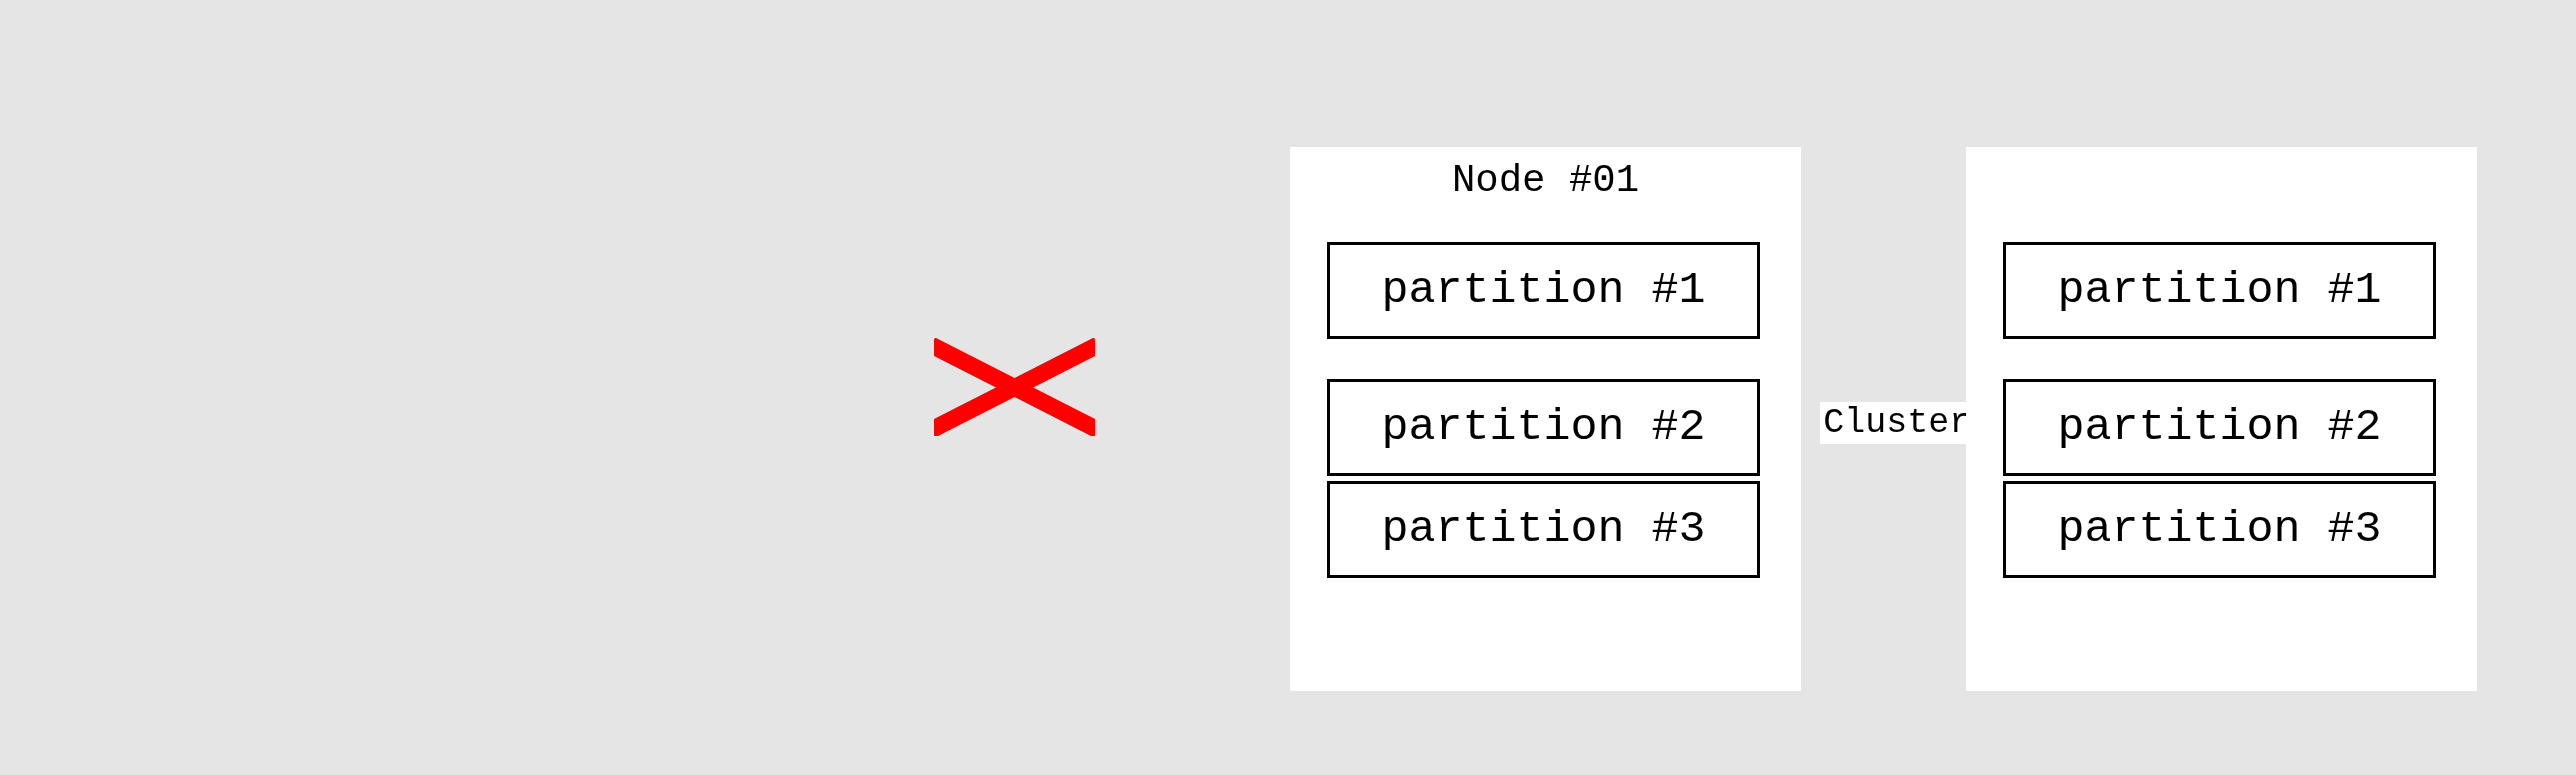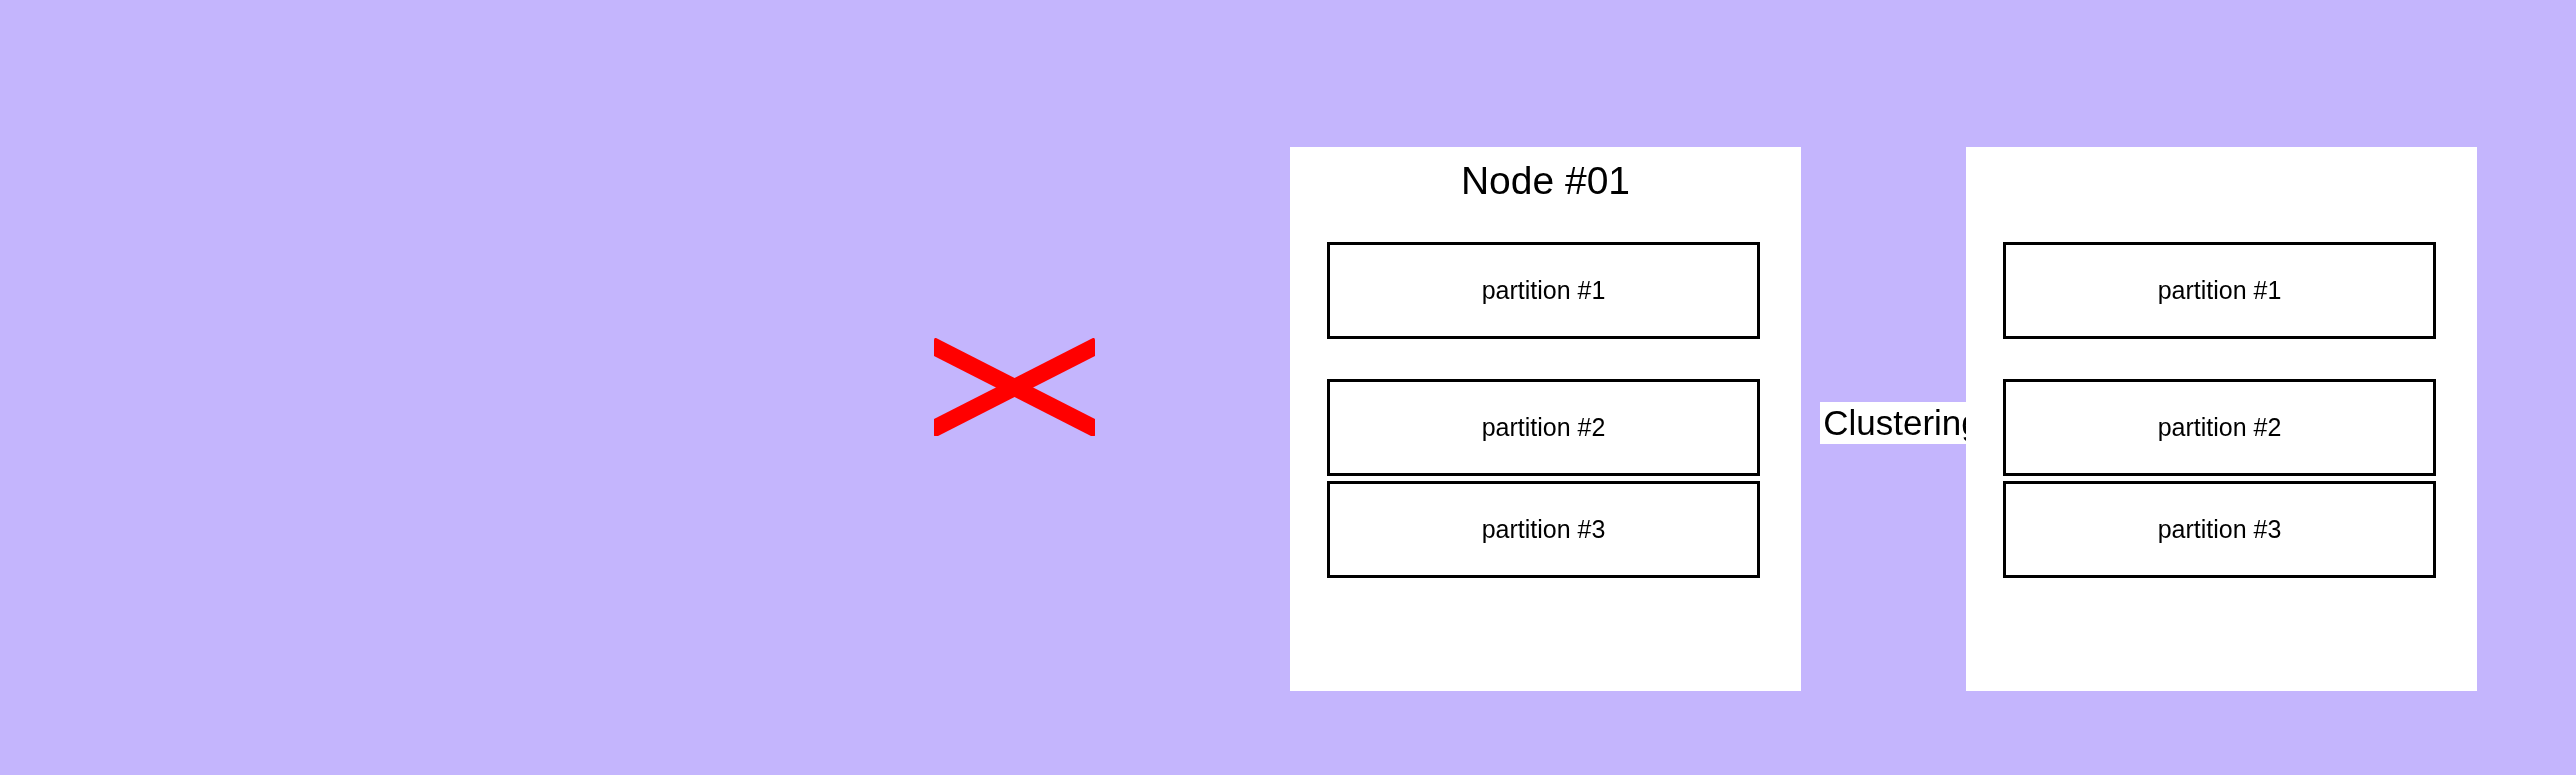--- a/index.html
+++ b/index.html
@@ -4,23 +4,23 @@
 <style>
   html, body {
     margin: 0;
     padding: 0;
     background: #000000;
   }
   .stage {
     position: relative;
     width: 2576px;
     height: 775px;
-    background: #c4b5fd;
+    background: #e5e5e5;
     overflow: hidden;
-    font-family: Liberation Sans, sans-serif;
+    font-family: Liberation Mono, monospace;
   }
 
   
   .x-mark {
     position: absolute;
     left: 934px;
     top: 338px;
     width: 161px;
     height: 98px;
     overflow: hidden;
@@ -70,21 +70,21 @@
     background: #ffffff;
     display: flex;
     align-items: center;
     justify-content: center;
   }
   .partition.p0 { top: 95px; }
   .partition.p1 { top: 232px; }
   .partition.p2 { top: 334px; }
 
   .partition-label {
-    font-size: 25px;
+    font-size: 45px;
     color: #000000;
     white-space: nowrap;
   }
 
   
   .clustering {
     position: absolute;
     left: 1820px;
     top: 402px;
     width: 173px;

